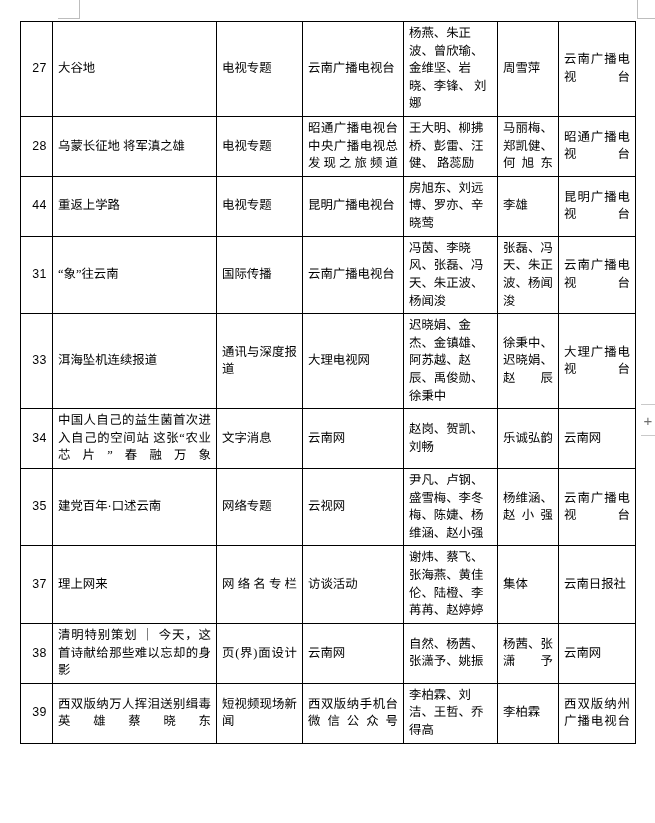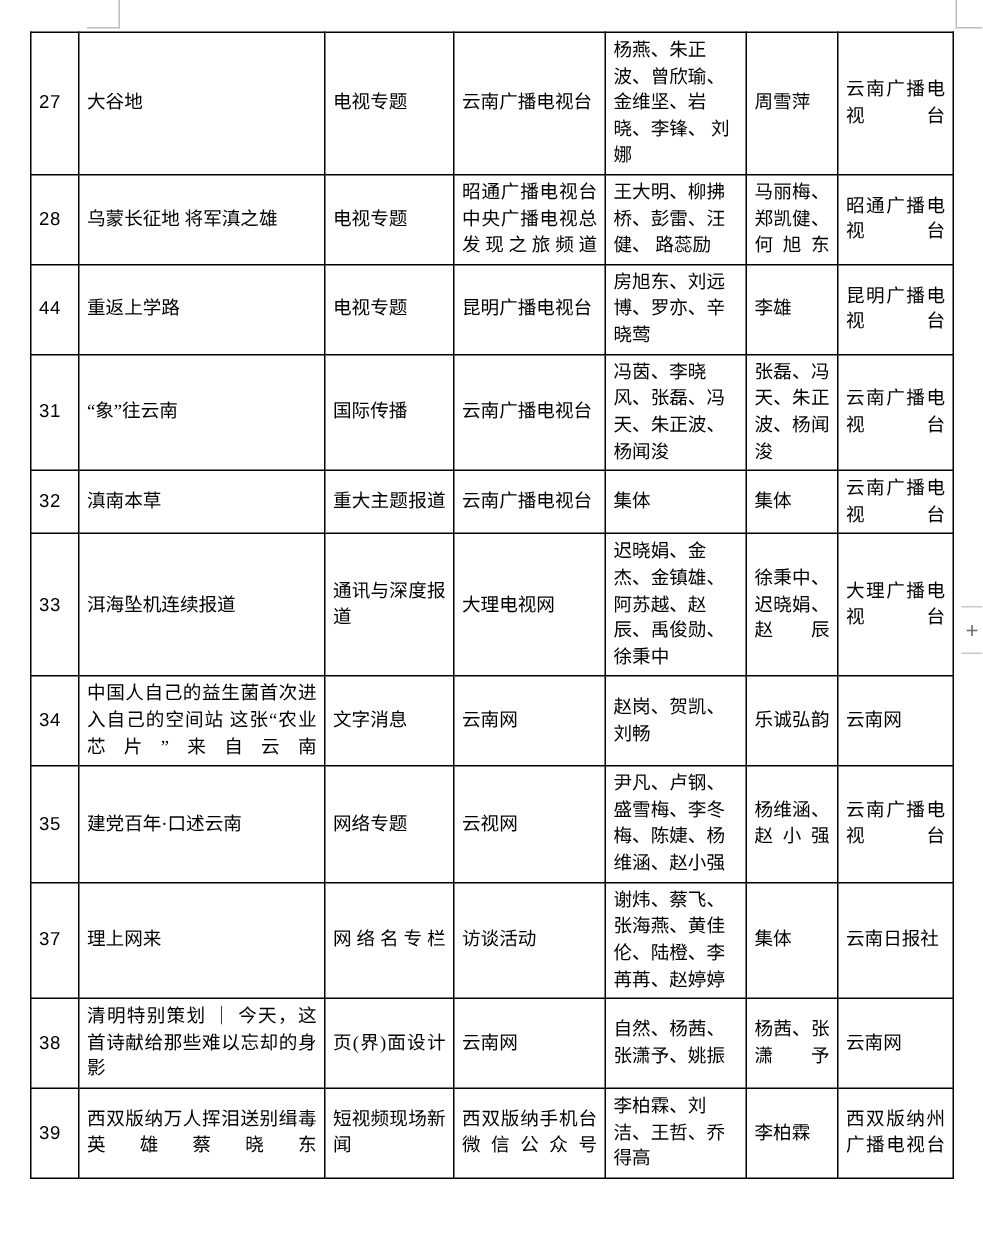--- a/index.html
+++ b/index.html
@@ -95,21 +95,21 @@
   
   col.c-index   { width: 32px; }
   col.c-title   { width: 164px; }
   col.c-cat     { width: 86px; }
   col.c-unit    { width: 101px; }
   col.c-authors { width: 94px; }
   col.c-editors { width: 61px; }
   col.c-org     { width: 77px; }
 
   td.idx {
-    text-align: left;
+    text-align: right;
     font-family: "Liberation Sans", "DejaVu Sans", sans-serif;
     font-size: 12px;
     letter-spacing: 0.5px;
   }
   td.txt { text-align: left; }
 
   
   td.spread {
     text-align: justify;
     text-align-last: justify;
@@ -168,40 +168,31 @@
       <tr>
         <td class="idx">31</td>
         <td class="txt">“象”往云南</td>
         <td class="txt">国际传播</td>
         <td class="txt">云南广播电视台</td>
         <td class="txt">冯茵、李晓风、张磊、冯天、朱正波、杨闻浚</td>
         <td class="txt spread">张磊、冯天、朱正波、杨闻浚</td>
         <td class="txt spread">云南广播电视台</td>
       </tr>
       <tr>
-        <td class="idx">32</td>
-        <td class="txt">滇南本草</td>
-        <td class="txt spread">重大主题报道</td>
-        <td class="txt">云南广播电视台</td>
-        <td class="txt">集体</td>
-        <td class="txt">集体</td>
-        <td class="txt spread">云南广播电视台</td>
-      </tr>
-      <tr>
         <td class="idx">33</td>
         <td class="txt">洱海坠机连续报道</td>
         <td class="txt spread">通讯与深度报道</td>
         <td class="txt">大理电视网</td>
         <td class="txt">迟晓娟、金杰、金镇雄、阿苏越、赵辰、禹俊勋、徐秉中</td>
         <td class="txt spread">徐秉中、迟晓娟、赵辰</td>
         <td class="txt spread">大理广播电视台</td>
       </tr>
       <tr>
         <td class="idx">34</td>
-        <td class="txt spread">中国人自己的益生菌首次进入自己的空间站 这张“农业芯片”来自云南</td>
+        <td class="txt spread">中国人自己的益生菌首次进入自己的空间站 这张“农业芯片”春融万象</td>
         <td class="txt">文字消息</td>
         <td class="txt">云南网</td>
         <td class="txt">赵岗、贺凯、刘畅</td>
         <td class="txt spread">乐诚弘韵</td>
         <td class="txt">云南网</td>
       </tr>
       <tr>
         <td class="idx">35</td>
         <td class="txt">建党百年·口述云南</td>
         <td class="txt">网络专题</td>

